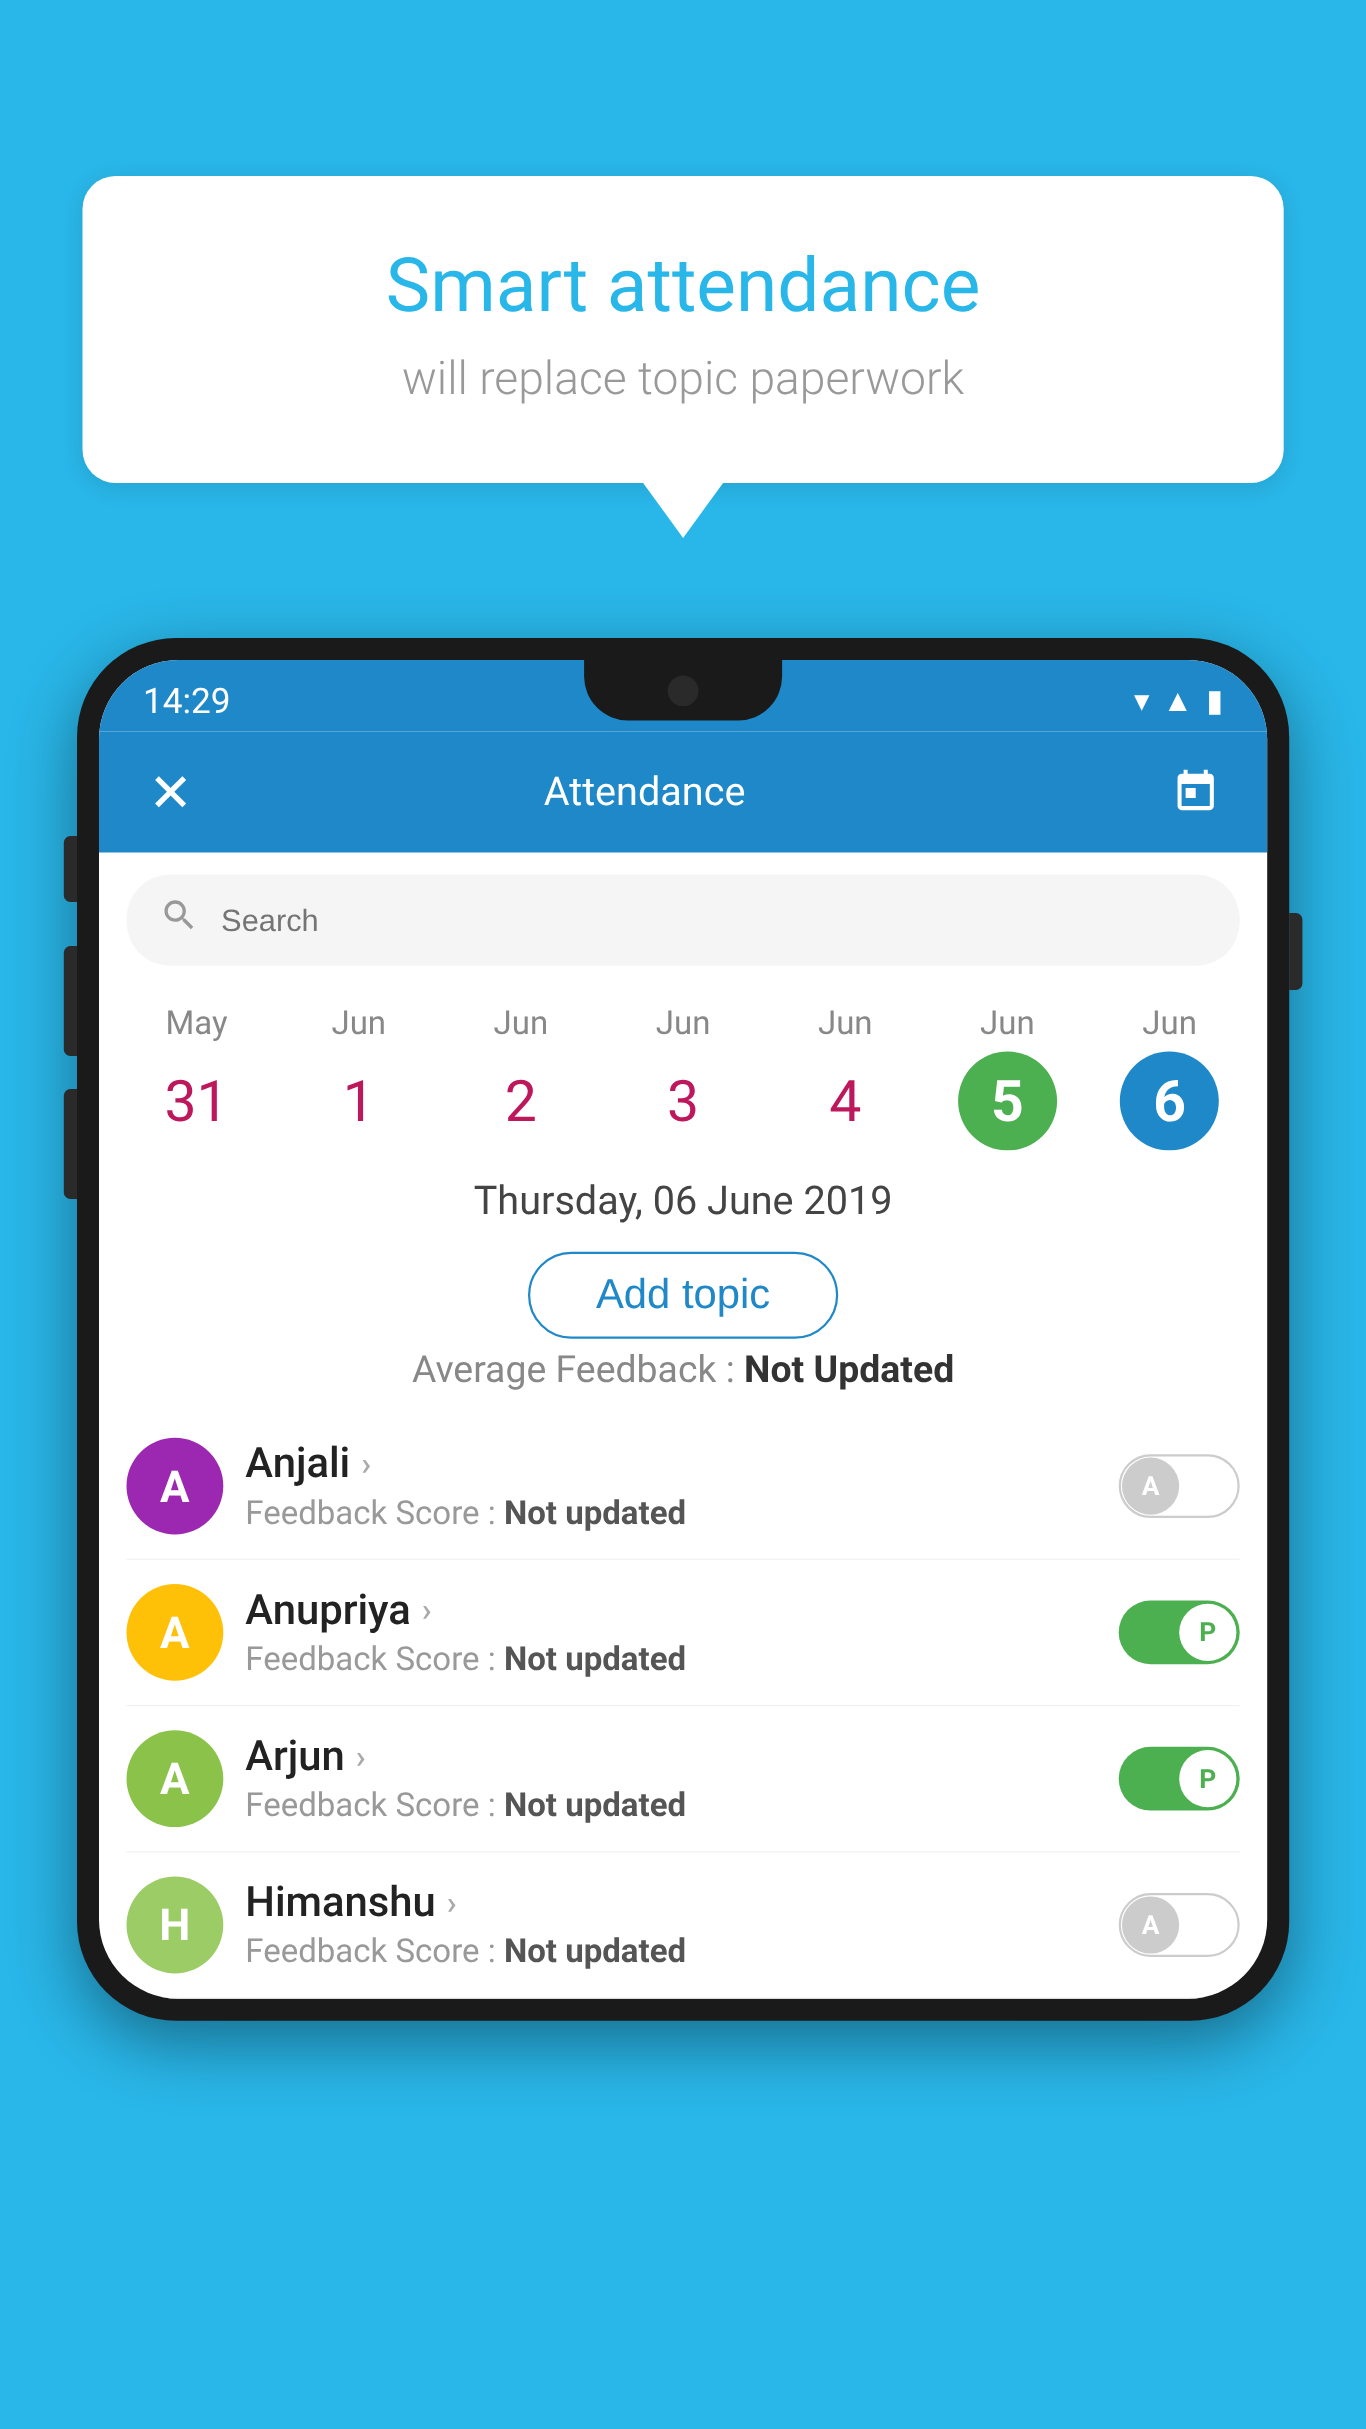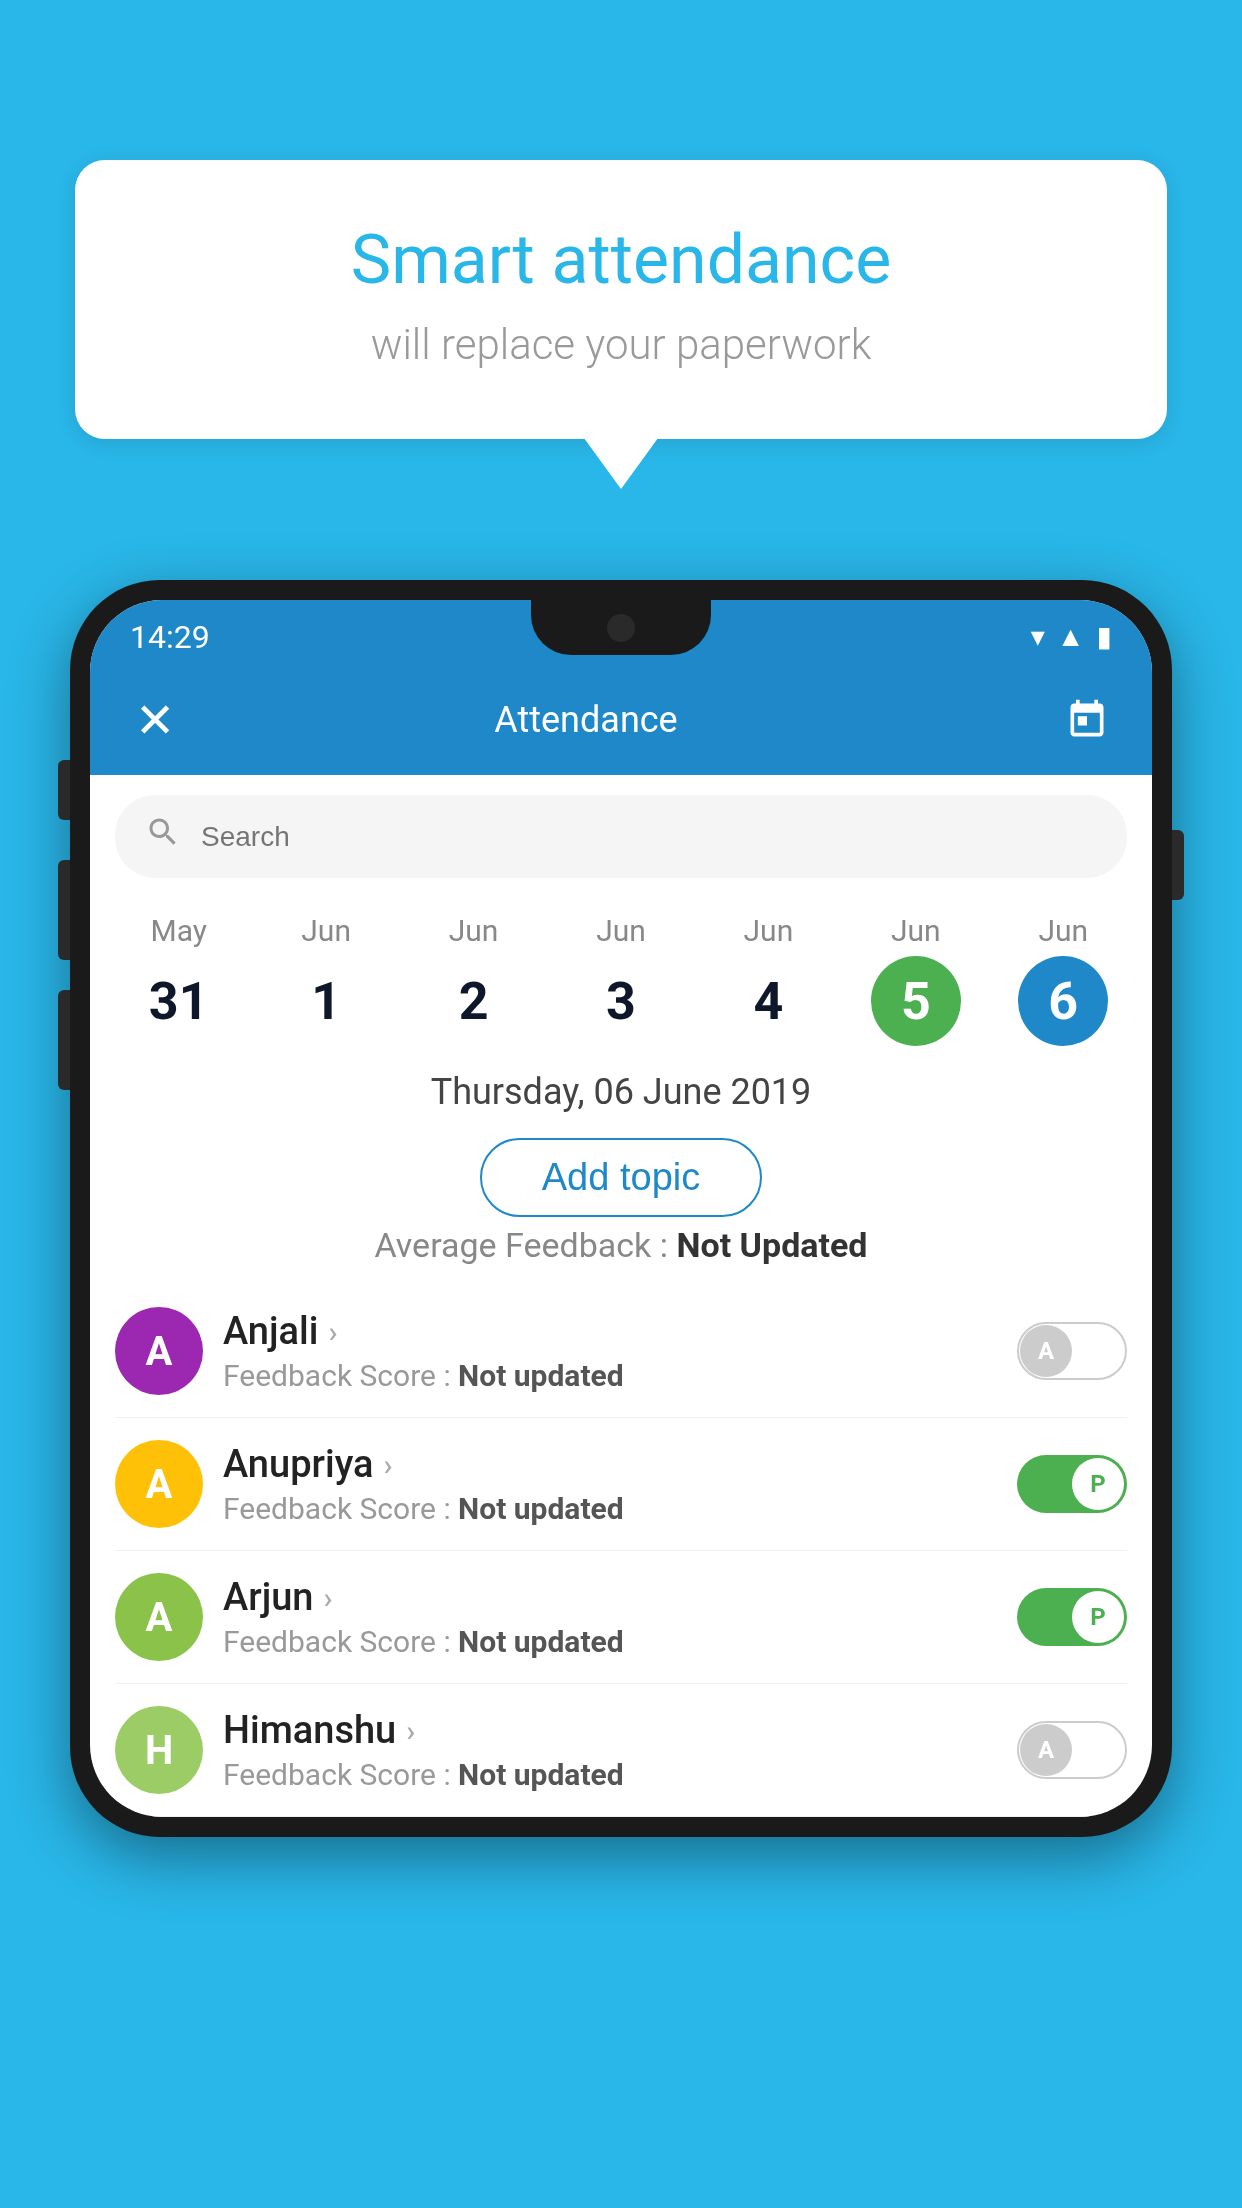--- a/index.html
+++ b/index.html
@@ -206,22 +206,22 @@
     }
 
     .date-month {
       font-size: 30px;
       color: #888;
       margin-bottom: 8px;
     }
 
     .date-day {
       font-size: 52px;
-      font-weight: 700;
-      color: #0f172a;
+      font-weight: 400;
+      color: #be185d;
       width: 90px;
       height: 90px;
       display: flex;
       align-items: center;
       justify-content: center;
       margin: 0 auto;
       border-radius: 50%;
     }
 
     .date-day.active-green {
@@ -427,21 +427,21 @@
       background: #2a2a2a;
       border-radius: 6px 0 0 6px;
     }
   </style>
 </head>
 <body>
 
 <div class="speech-bubble-container">
   <div class="speech-bubble">
     <h1>Smart attendance</h1>
-    <p>will replace your paperwork</p>
+    <p>will replace topic paperwork</p>
   </div>
 </div>
 
 <div class="phone-container">
   <div class="phone">
 
     <div class="phone-side-btn-right"></div>
     <div class="phone-side-btn-left-top"></div>
     <div class="phone-side-btn-left-mid"></div>
     <div class="phone-side-btn-left-bot"></div>

